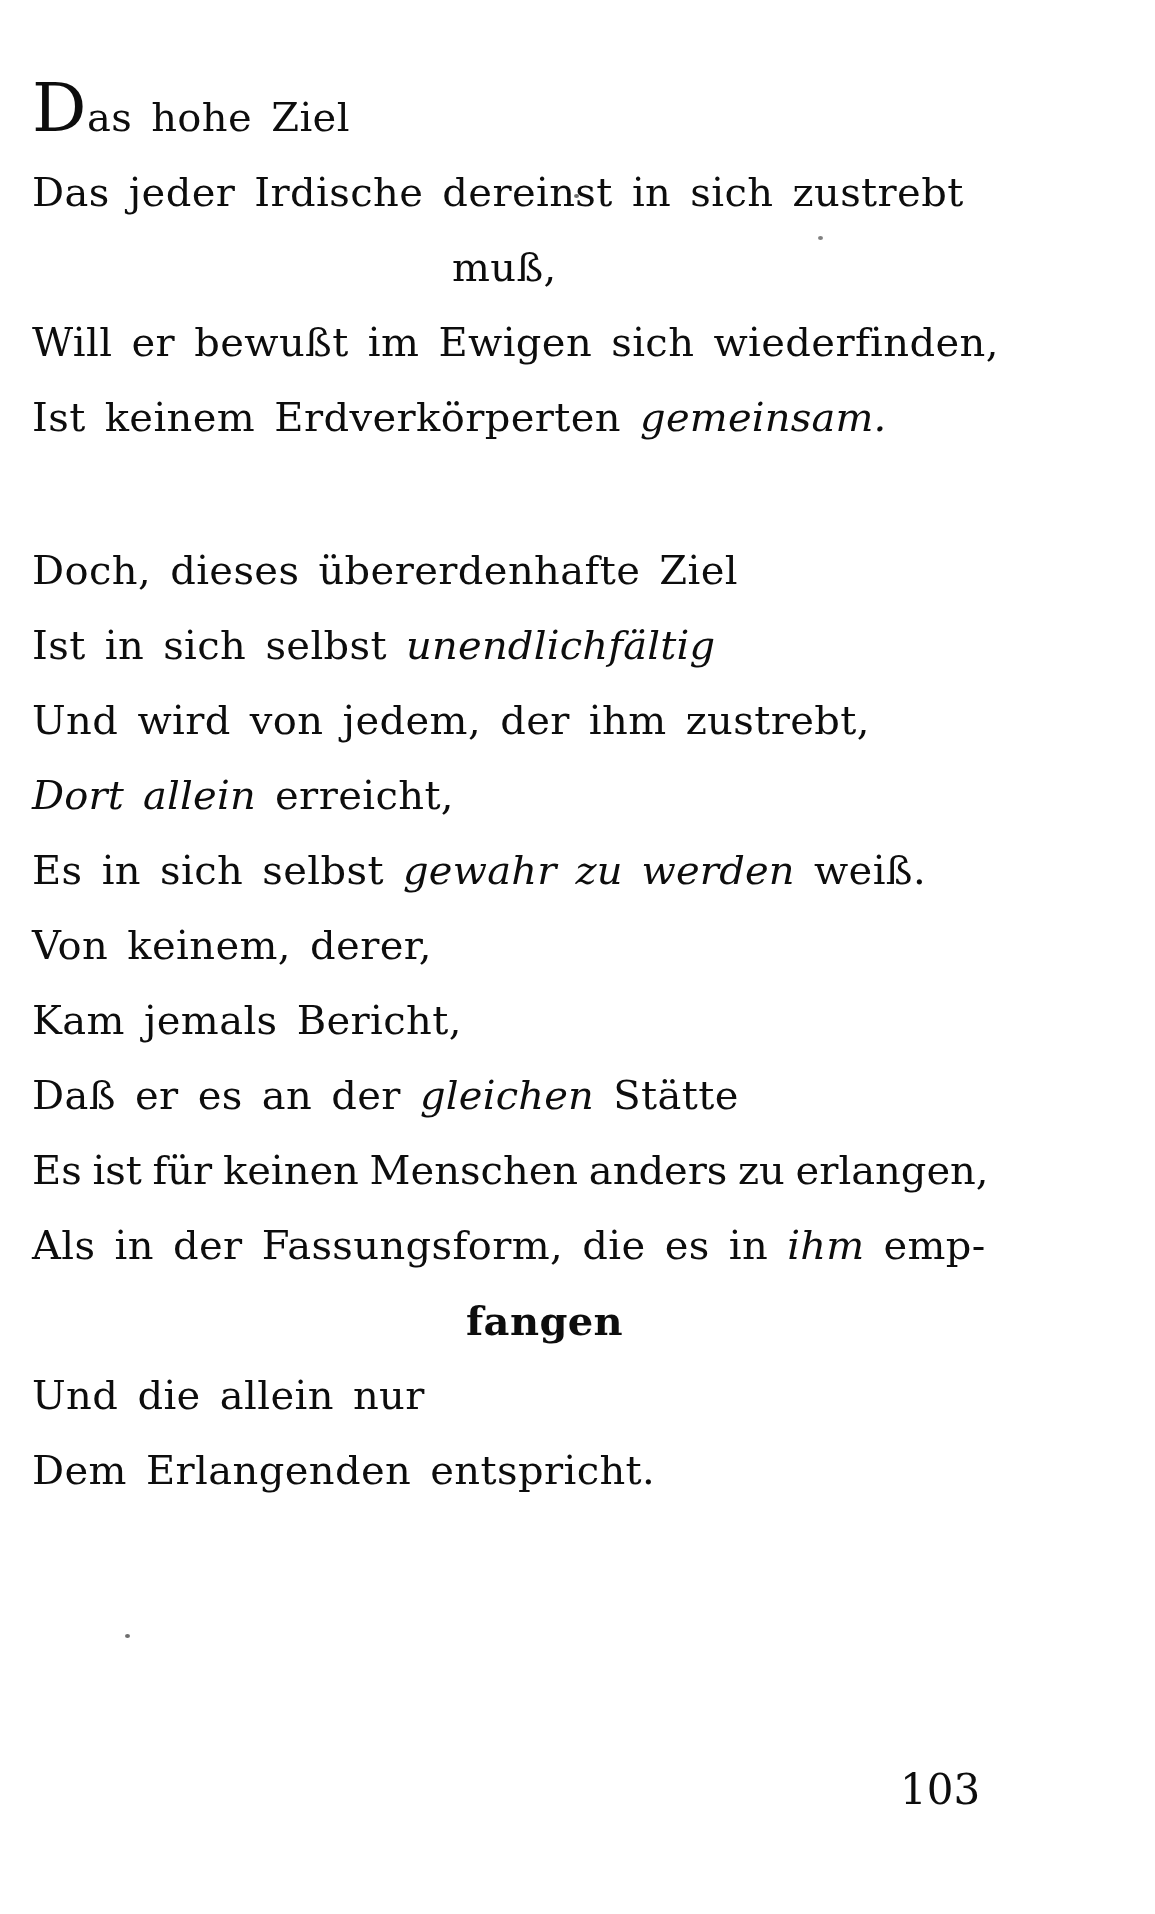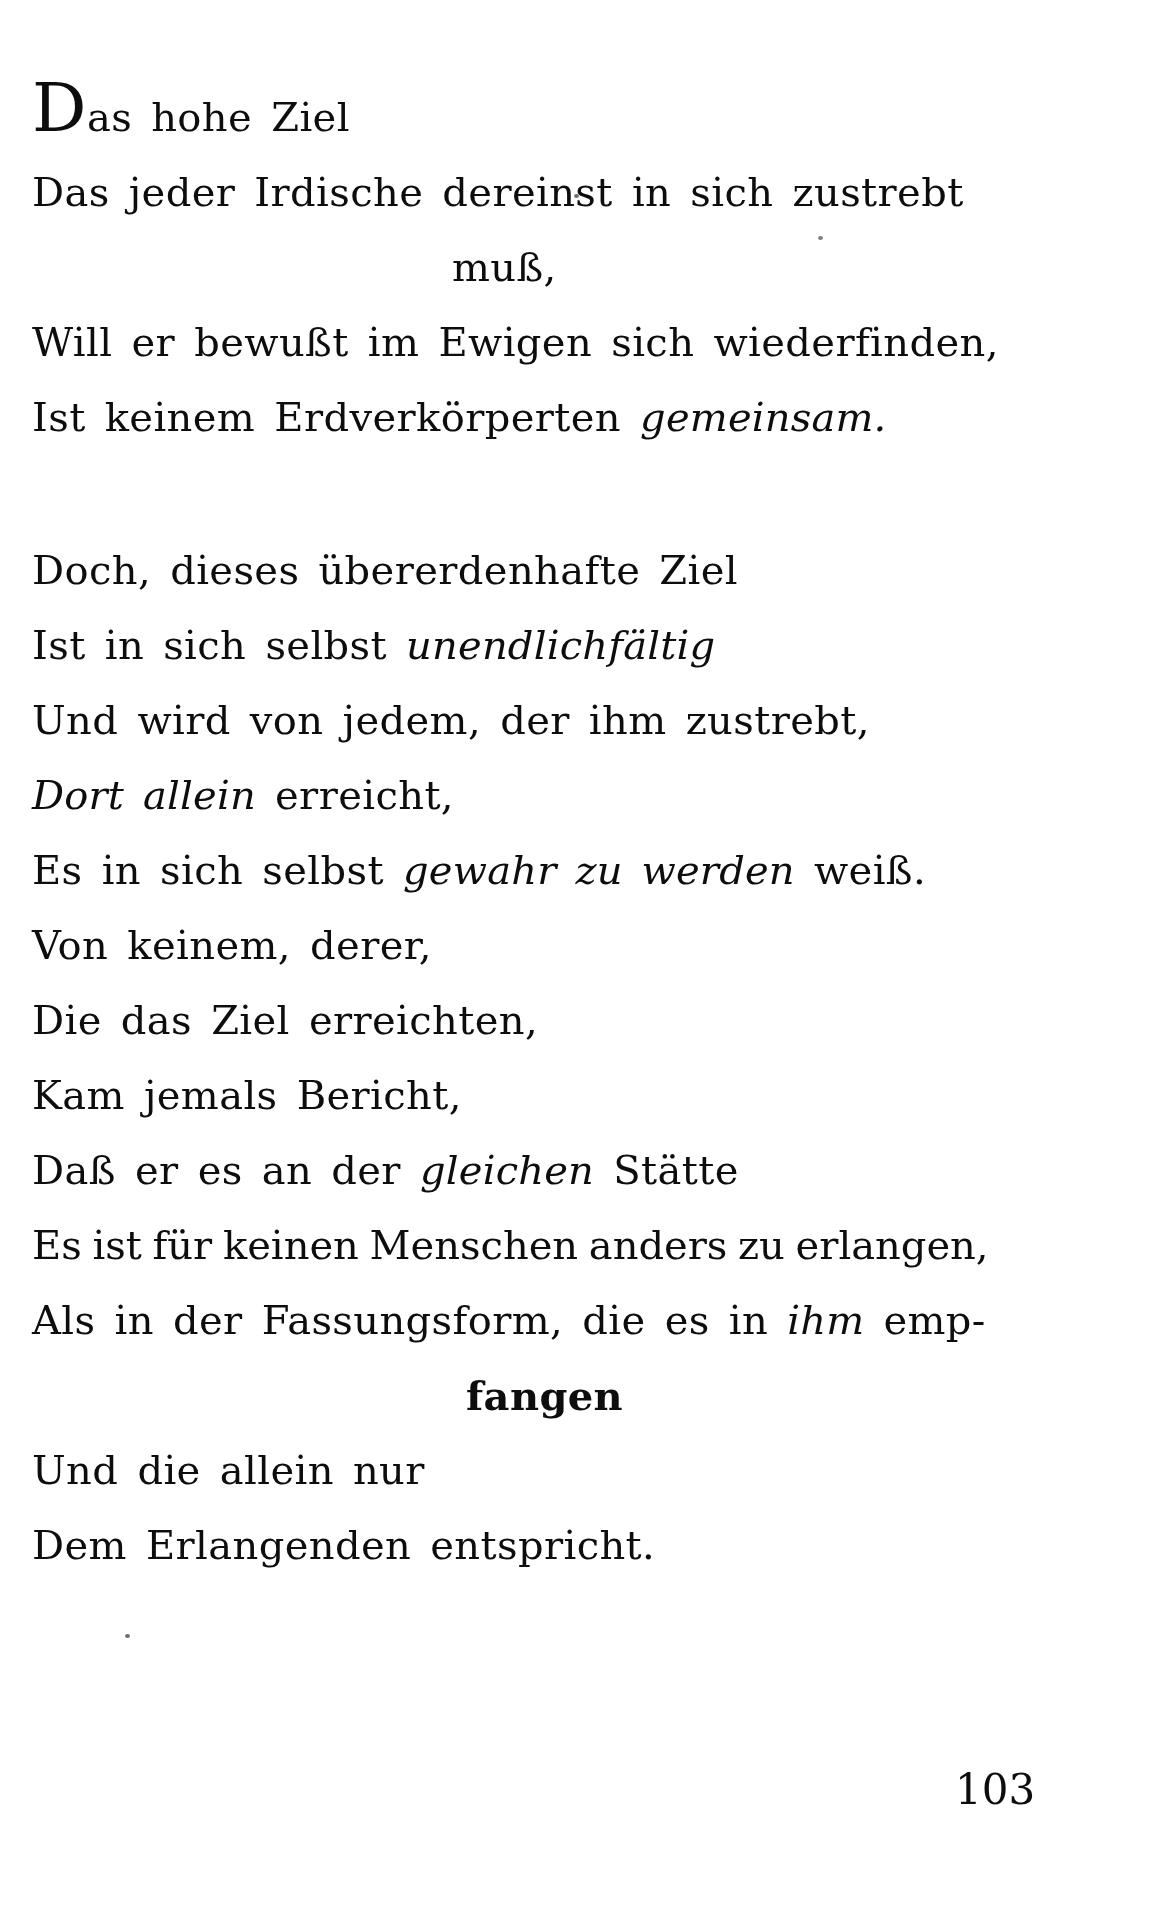--- a/index.html
+++ b/index.html
@@ -38,21 +38,21 @@
     font-size: 68px;
     line-height: 1;
   }
   .runover  { padding-left: 420px; }
   .runover2 { padding-left: 434px; font-weight: bold; }
   .tight    { word-spacing: -2px; letter-spacing: 0; }
   .stanza-break { margin-top: 78px; }
   .page-number {
     position: absolute;
     top: 1752px;
-    left: 955px;
+    left: 900px;
     font-size: 42px;
     line-height: 75px;
     font-weight: 500;
   }
   .speck {
     position: absolute;
     background: #4a4a4a;
     border-radius: 50%;
   }
   .speck-1 { left: 574px;  top: 194px;  width: 5px; height: 4px; opacity: .8; }
@@ -68,21 +68,20 @@
       <div class="line"><span>Das jeder Irdische dereinst in sich zustrebt</span></div>
       <div class="line runover"><span>muß,</span></div>
       <div class="line"><span>Will er bewußt im Ewigen sich wiederfinden,</span></div>
       <div class="line"><span>Ist keinem Erdverkörperten </span><em>gemeinsam.</em></div>
       <div class="line stanza-break"><span>Doch, dieses übererdenhafte Ziel</span></div>
       <div class="line"><span>Ist in sich selbst </span><em>unendlichfältig</em></div>
       <div class="line"><span>Und wird von jedem, der ihm zustrebt,</span></div>
       <div class="line"><em>Dort allein</em><span> erreicht,</span></div>
       <div class="line"><span>Es in sich selbst </span><em>gewahr zu werden</em><span> weiß.</span></div>
       <div class="line"><span>Von keinem, derer,</span></div>
-      <div class="line"><span>Die das Ziel erreichten,</span></div>
       <div class="line"><span>Kam jemals Bericht,</span></div>
       <div class="line"><span>Daß er es an der </span><em>gleichen</em><span> Stätte</span></div>
       <div class="line tight"><span>Es ist für keinen Menschen anders zu erlangen,</span></div>
       <div class="line"><span>Als in der Fassungsform, die es in </span><em>ihm</em><span> emp-</span></div>
       <div class="line runover2"><span>fangen</span></div>
       <div class="line"><span>Und die allein nur</span></div>
       <div class="line"><span>Dem Erlangenden entspricht.</span></div>
     </div>
 </div>
 

